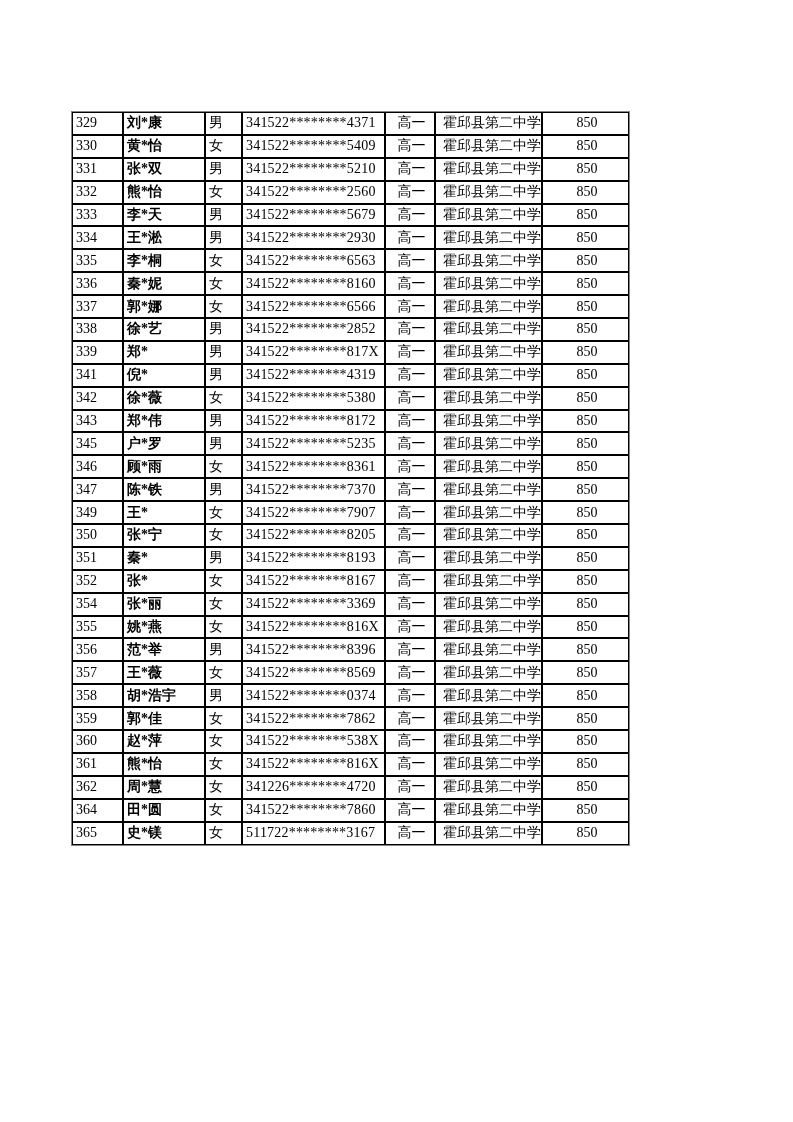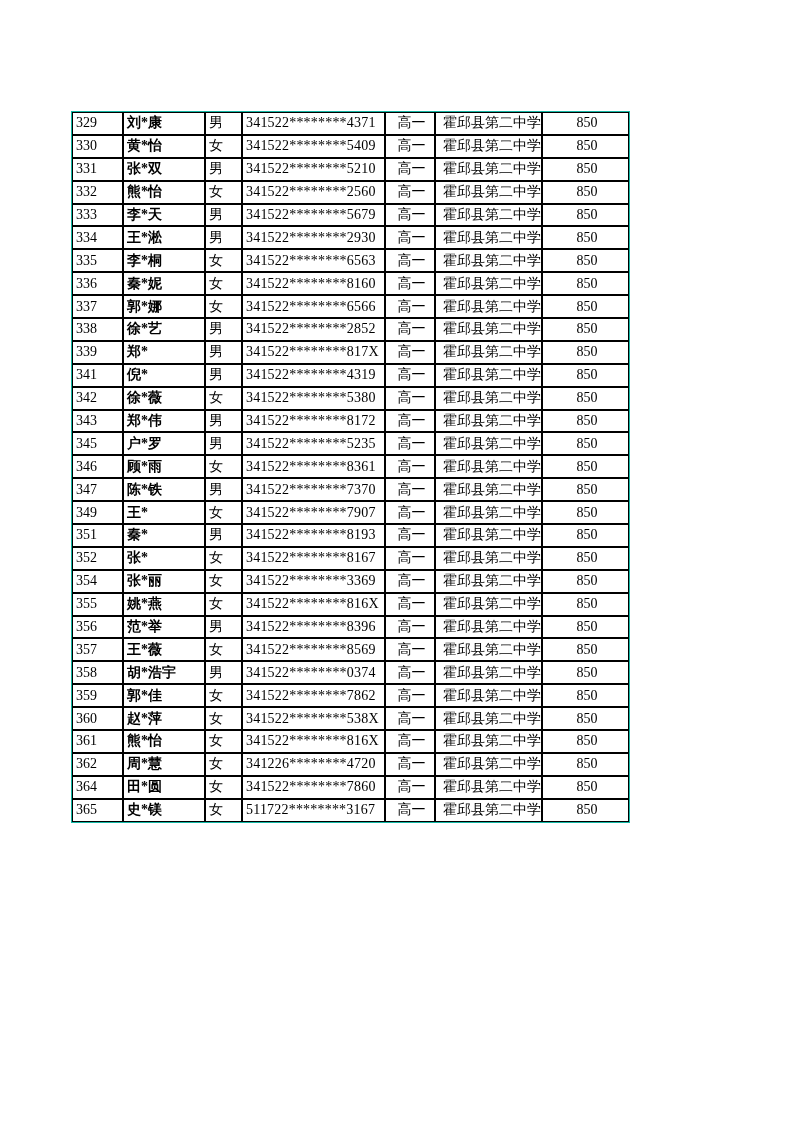--- a/index.html
+++ b/index.html
@@ -217,20 +217,29 @@
         <tr>
           <td class="col-seq">349</td>
           <td class="col-name">王*</td>
           <td class="col-gender">女</td>
           <td class="col-id_number">341522********7907</td>
           <td class="col-grade">高一</td>
           <td class="col-school">霍邱县第二中学</td>
           <td class="col-score">850</td>
         </tr>
         <tr>
+          <td class="col-seq">350</td>
+          <td class="col-name">张*宁</td>
+          <td class="col-gender">女</td>
+          <td class="col-id_number">341522********8205</td>
+          <td class="col-grade">高一</td>
+          <td class="col-school">霍邱县第二中学</td>
+          <td class="col-score">850</td>
+        </tr>
+        <tr>
           <td class="col-seq">351</td>
           <td class="col-name">秦*</td>
           <td class="col-gender">男</td>
           <td class="col-id_number">341522********8193</td>
           <td class="col-grade">高一</td>
           <td class="col-school">霍邱县第二中学</td>
           <td class="col-score">850</td>
         </tr>
         <tr>
           <td class="col-seq">352</td>

